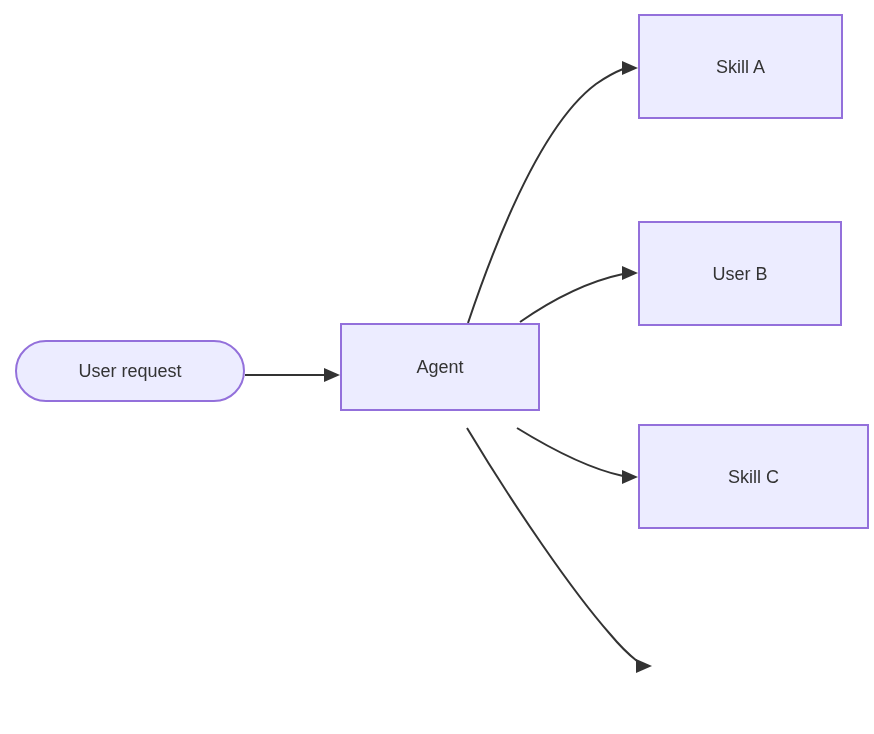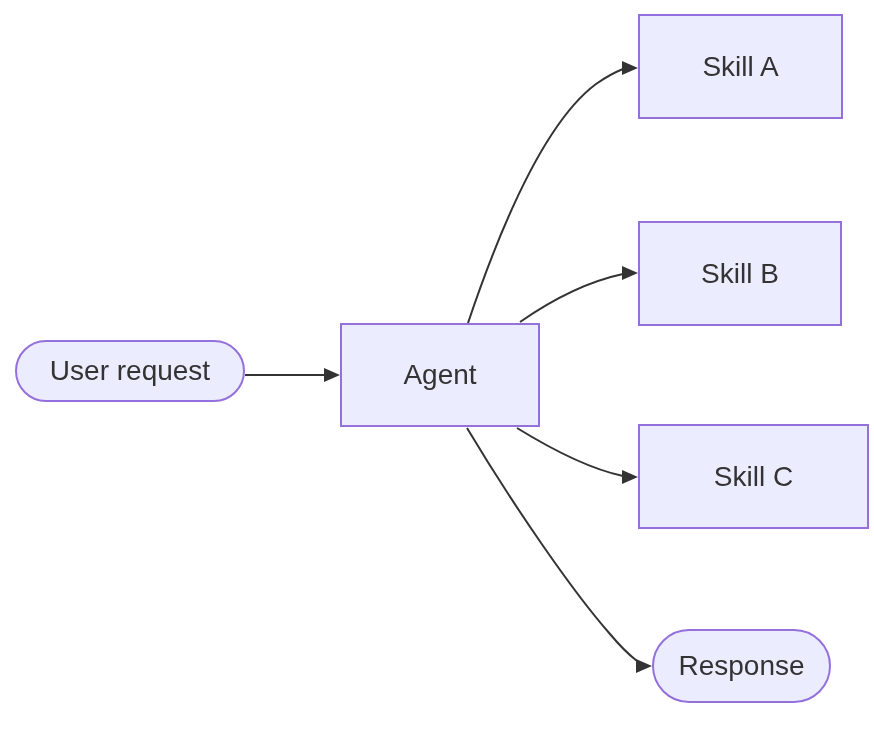--- a/index.html
+++ b/index.html
@@ -36,32 +36,32 @@
     stroke: none;
   }
   .node {
     position: absolute;
     display: flex;
     align-items: center;
     justify-content: center;
     background: var(--node-fill);
     border: 2px solid var(--node-border);
     color: var(--text-color);
-    font-size: 28px;
+    font-size: 18px;
     line-height: 1;
     white-space: nowrap;
   }
   .node.stadium-user-request {
     left: 15px; top: 340px;
     width: 230px; height: 62px;
     border-radius: 35px;
   }
   .node.rect-agent {
     left: 340px; top: 323px;
-    width: 200px; height: 104px;
+    width: 200px; height: 88px;
   }
   .node.rect-skill-a {
     left: 638px; top: 14px;
     width: 205px; height: 105px;
   }
   .node.rect-skill-b {
     left: 638px; top: 221px;
     width: 204px; height: 105px;
   }
   .node.rect-skill-c {
@@ -103,24 +103,21 @@
 
   <div class="node rect-agent">
     <span>Agent</span>
   </div>
 
   <div class="node rect-skill-a">
     <span>Skill A</span>
   </div>
 
   <div class="node rect-skill-b">
-    <span>Skill B</span>
+    <span>User B</span>
   </div>
 
   <div class="node rect-skill-c">
     <span>Skill C</span>
   </div>
 
-  <div class="node stadium-response">
-    <span>Response</span>
-  </div>
 
 </div>
 
 </body></html>

